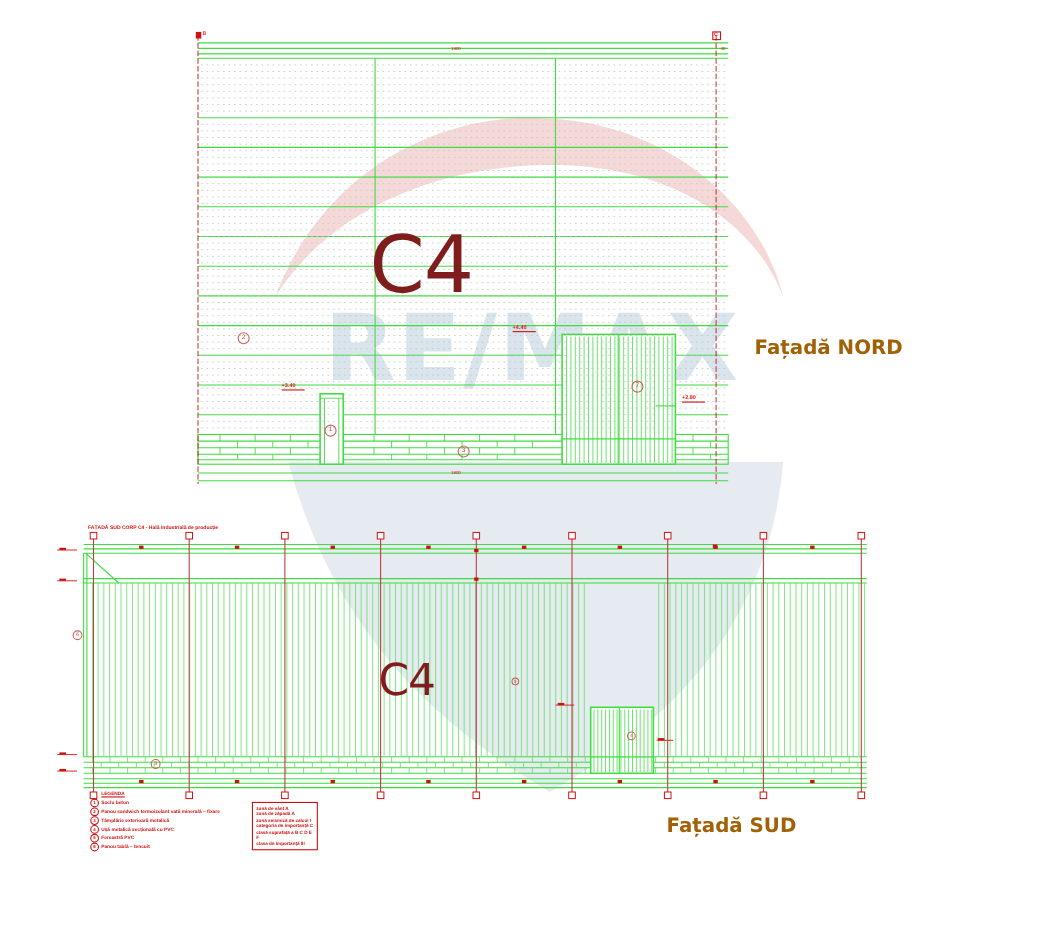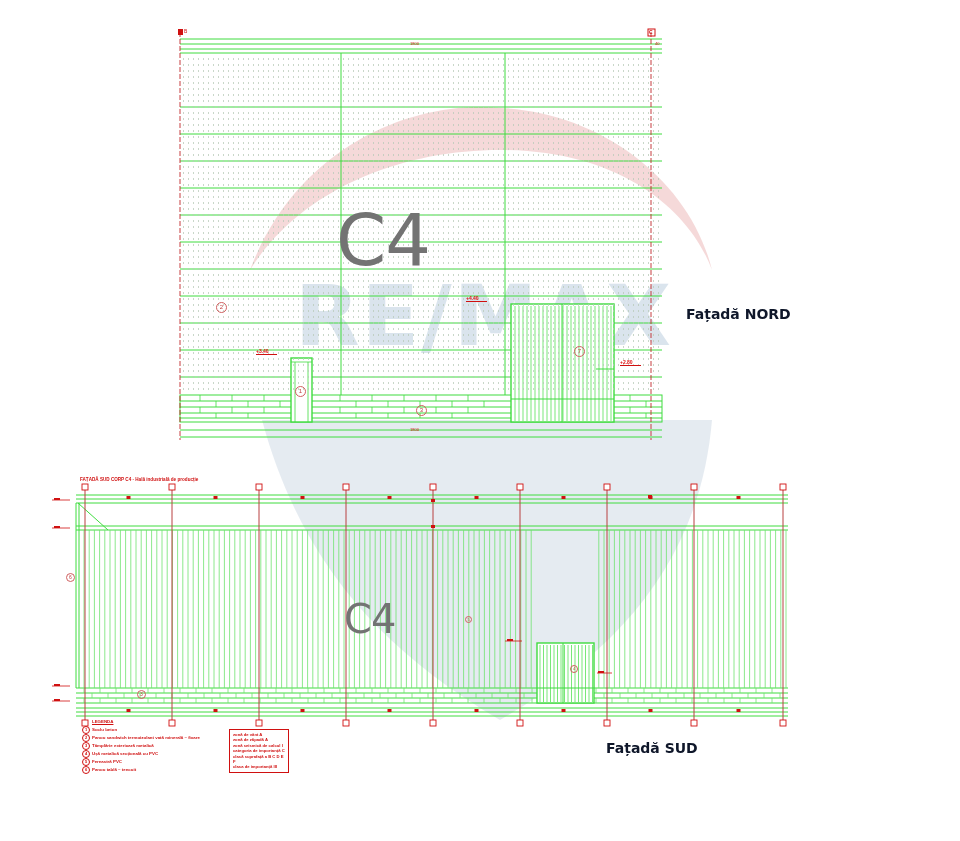--- a/index.html
+++ b/index.html
@@ -1,20 +1,20 @@
 <!DOCTYPE html>
 <html><head>
 <meta charset="utf-8">
 <style>
   html, body { margin:0; padding:0; background:#ffffff; }
   body { width:960px; height:841px; position:relative; overflow:hidden; font-family:"DejaVu Sans", sans-serif; }
   .abs { position:absolute; }
   svg { position:absolute; left:0; top:0; }
-  .label-big { position:absolute; font-family:"DejaVu Sans", sans-serif; color:#737373; font-weight:400; letter-spacing:-1px; }
-  .facade-title { position:absolute; font-family:"DejaVu Sans", sans-serif; font-size:14px; font-weight:700; color:#0f172a; white-space:nowrap; }
+  .label-big { position:absolute; font-family:"DejaVu Sans", sans-serif; color:#7f1d1d; font-weight:400; letter-spacing:-1px; }
+  .facade-title { position:absolute; font-family:"DejaVu Sans", sans-serif; font-size:18px; font-weight:700; color:#a16207; white-space:nowrap; }
   .legend { position:absolute; left:82px; top:718px; font-family:"Liberation Sans", sans-serif; font-size:4.4px; color:#d01010; font-weight:700; line-height:7.8px; }
   .legend .lh { text-decoration:underline; margin-left:10px; }
   .legend .li { white-space:nowrap; }
   .legend .li span.n { display:inline-block; width:6px; height:6px; border:1px solid #d01010; border-radius:50%; text-align:center; line-height:6px; font-size:4px; margin-right:2px; vertical-align:middle; }
   .notes { position:absolute; left:229px; top:729px; width:52px; border:1px solid #d01010; padding:2px 3px; font-family:"Liberation Sans", sans-serif; font-size:4.2px; line-height:5.4px; color:#d01010; font-weight:700; }
   .sheet-title { position:absolute; left:80px; top:477px; font-family:"Liberation Sans", sans-serif; font-size:4.6px; font-weight:700; color:#d01010; white-space:nowrap; }
   .dim { position:absolute; font-family:"Liberation Sans", sans-serif; font-size:4px; color:#d01010; }
   .circ { position:absolute; width:9px; height:9px; border:1px solid #d06060; border-radius:50%; font-size:6px; color:#c04040; text-align:center; line-height:9px; font-family:"Liberation Sans", sans-serif; }
   .elev { position:absolute; font-family:"Liberation Sans", sans-serif; font-size:5px; color:#e01010; font-weight:700; border-bottom:1px solid #d01010; padding-right:8px; }
 </style>

